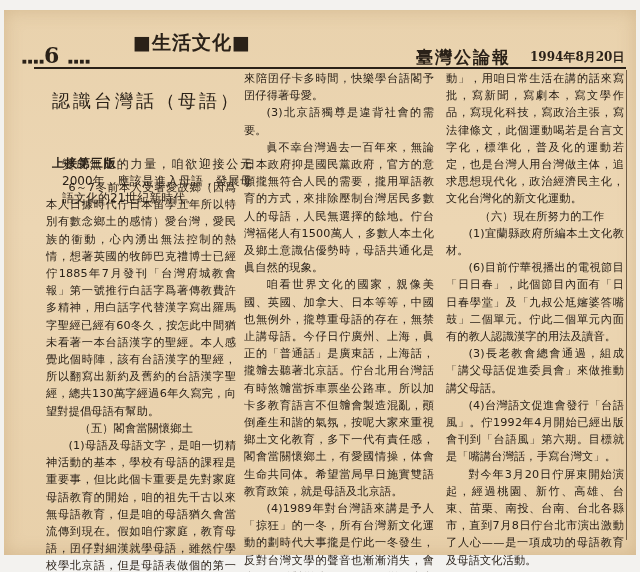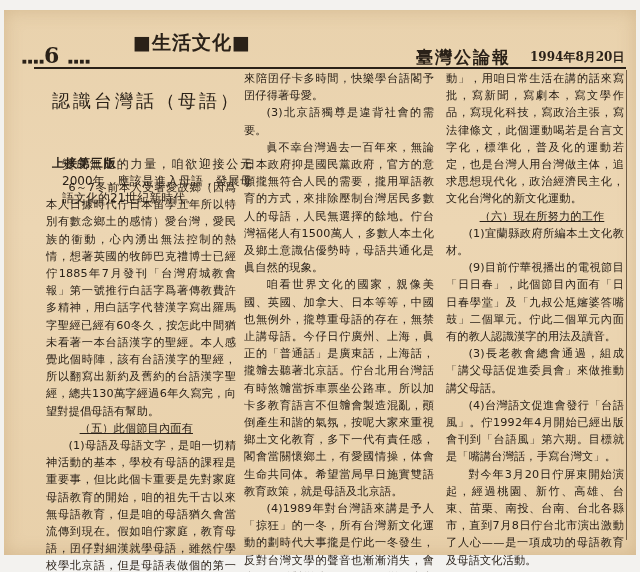--- a/index.html
+++ b/index.html
@@ -25,21 +25,21 @@
 
   .col { position:absolute; font-size:11.2px; line-height:17.2px; letter-spacing:0.15px; text-align:justify; }
   .col p { margin:0; }
   .indent { text-indent:2em; }
   .col1 { left:46px; top:179px; width:190px; }
   .col2 { left:244px; top:70px; width:190px; }
   .col3 { left:446px; top:70px; width:178px; }
   .headline { position:absolute; left:52px; top:90px; font-size:18px; letter-spacing:3px; line-height:22px; white-space:nowrap; }
   .kicker { position:absolute; left:52px; top:127px; font-family:"DejaVu Serif", serif; font-weight:bold; font-size:12px; letter-spacing:1px;margin-top:28px; }
   .lead { position:absolute; left:62px; top:144px; width:190px; font-size:12px; line-height:17.2px; text-align:justify; }
-  .sub { padding-left:3em;text-decoration:underline; }
+  .sub { padding-left:3em; }
 </style>
 </head>
 <body>
 
 <div class="paper"></div>
 
 <div class="masthead">
   <span class="page-orn" style="left:22px;">■■■■</span>
   <span class="page-no">6</span>
   <span class="page-orn" style="left:68px;">■■■■</span>
@@ -49,36 +49,36 @@
   <div class="rule"></div>
 </div>
 <div class="vrule"></div>
 
 <div class="headline">認識台灣話（母語）</div>
 <div class="kicker">上接第三版</div>
 <p class="lead">變成無比的力量，咱欲迎接公元2000年，應該是進入母語，發展母語文化的21世紀新時代。</p>
 
 <div class="col col1">
   <p class="indent">6～7冬前本人受著愛故鄉（因爲本人日據時代佇日本留學五年所以特別有數念鄉土的感情）愛台灣，愛民族的衝動，心內湧出無法控制的熱情，想著英國的牧師巴克禮博士已經佇1885年7月發刊「台灣府城教會報」第一號推行白話字爲著傳教費許多精神，用白話字代替漢字寫出羅馬字聖經已經有60冬久，按怎此中間猶未看著一本台語漢字的聖經。本人感覺此個時陣，該有台語漢字的聖經，所以翻寫出新約及舊約的台語漢字聖經，總共130萬字經過6年久寫完，向望對提倡母語有幫助。</p>
-  <p class="sub">（五）此個節目內面有</p>
+  <p class="sub">（五）閣會當關懷鄉土</p>
   <p class="indent">(1)母語及母語文字，是咱一切精神活動的基本，學校有母語的課程是重要事，但比此個卡重要是先對家庭母語教育的開始，咱的祖先千古以來無母語教育，但是咱的母語猶久會當流傳到現在。假如咱佇家庭，教育母語，囝仔對細漢就學母語，雖然佇學校學北京語，但是母語表做個的第一語言，北京語做第二語言，按呢家庭教育就成做保障台語存在的第一件事。</p>
 
 </div>
 
 <div class="col col2">
   <p>來陪囝仔卡多時間，快樂學台語閣予囝仔得著母愛。</p>
   <p class="indent">(3)北京語獨尊是違背社會的需要。</p>
   <p class="indent">眞不幸台灣過去一百年來，無論日本政府抑是國民黨政府，官方的意願攏無符合人民的需要，攏用單語教育的方式，來排除壓制台灣居民多數人的母語，人民無選擇的餘地。佇台灣福佬人有1500萬人，多數人本土化及鄉土意識佔優勢時，母語共通化是眞自然的現象。</p>
   <p class="indent">咱看世界文化的國家，親像美國、英國、加拿大、日本等等，中國也無例外，攏尊重母語的存在，無禁止講母語。今仔日佇廣州、上海，眞正的「普通話」是廣東話，上海話，攏𣍐去聽著北京話。佇台北用台灣話有時煞𣍐當拆車票坐公路車。所以加卡多教育語言不但𣍐會製造混亂，顚倒產生和諧的氣氛，按呢大家來重視鄉土文化教育，多下一代有責任感，閣會當關懷鄉土，有愛國情操，体會生命共同体。希望當局早日施實雙語教育政策，就是母語及北京語。</p>
   <p class="indent">(4)1989年對台灣語來講是予人「掠狂」的一冬，所有台灣新文化運動的劃時代大事攏是佇此一冬發生，反對台灣文學的聲音也漸漸消失，會當預測反對變成沉默，抑是變做肯定抑是支持。</p>
 
 </div>
 
 <div class="col col3">
   <p>動」，用咱日常生活在講的話來寫批，寫新聞，寫劇本，寫文學作品，寫現化科技，寫政治主張，寫法律條文，此個運動喝若是台言文字化，標準化，普及化的運動若定，也是台灣人用台灣做主体，追求思想現代化，政治經濟民主化，文化台灣化的新文化運動。</p>
   <p class="sub">（六）現在所努力的工作</p>
   <p class="indent">(1)宜蘭縣政府所編本土文化教材。</p>
-  <p class="indent">(9)目前佇華視播出的電視節目「日日春」，此個節目內面有「日日春學堂」及「九叔公尪嬸婆答嘴鼓」二個單元。佇此二個單元內面有的教人認識漢字的用法及讀音。</p>
+  <p class="indent">(6)目前佇華視播出的電視節目「日日春」，此個節目內面有「日日春學堂」及「九叔公尪嬸婆答嘴鼓」二個單元。佇此二個單元內面有的教人認識漢字的用法及讀音。</p>
   <p class="indent">(3)長老教會總會通過，組成「講父母話促進委員會」來做推動講父母話。</p>
   <p class="indent">(4)台灣語文促進會發行「台語風」。佇1992年4月開始已經出版會刊到「台語風」第六期。目標就是「嘴講台灣話，手寫台灣文」。</p>
   <p class="indent">對今年3月20日佇屏東開始演起，經過桃園、新竹、高雄、台東、苗栗、南投、台南、台北各縣市，直到7月8日佇台北市演出激動了人心——是一項成功的母語教育及母語文化活動。</p>
 
 </div>
 
 </body></html>

